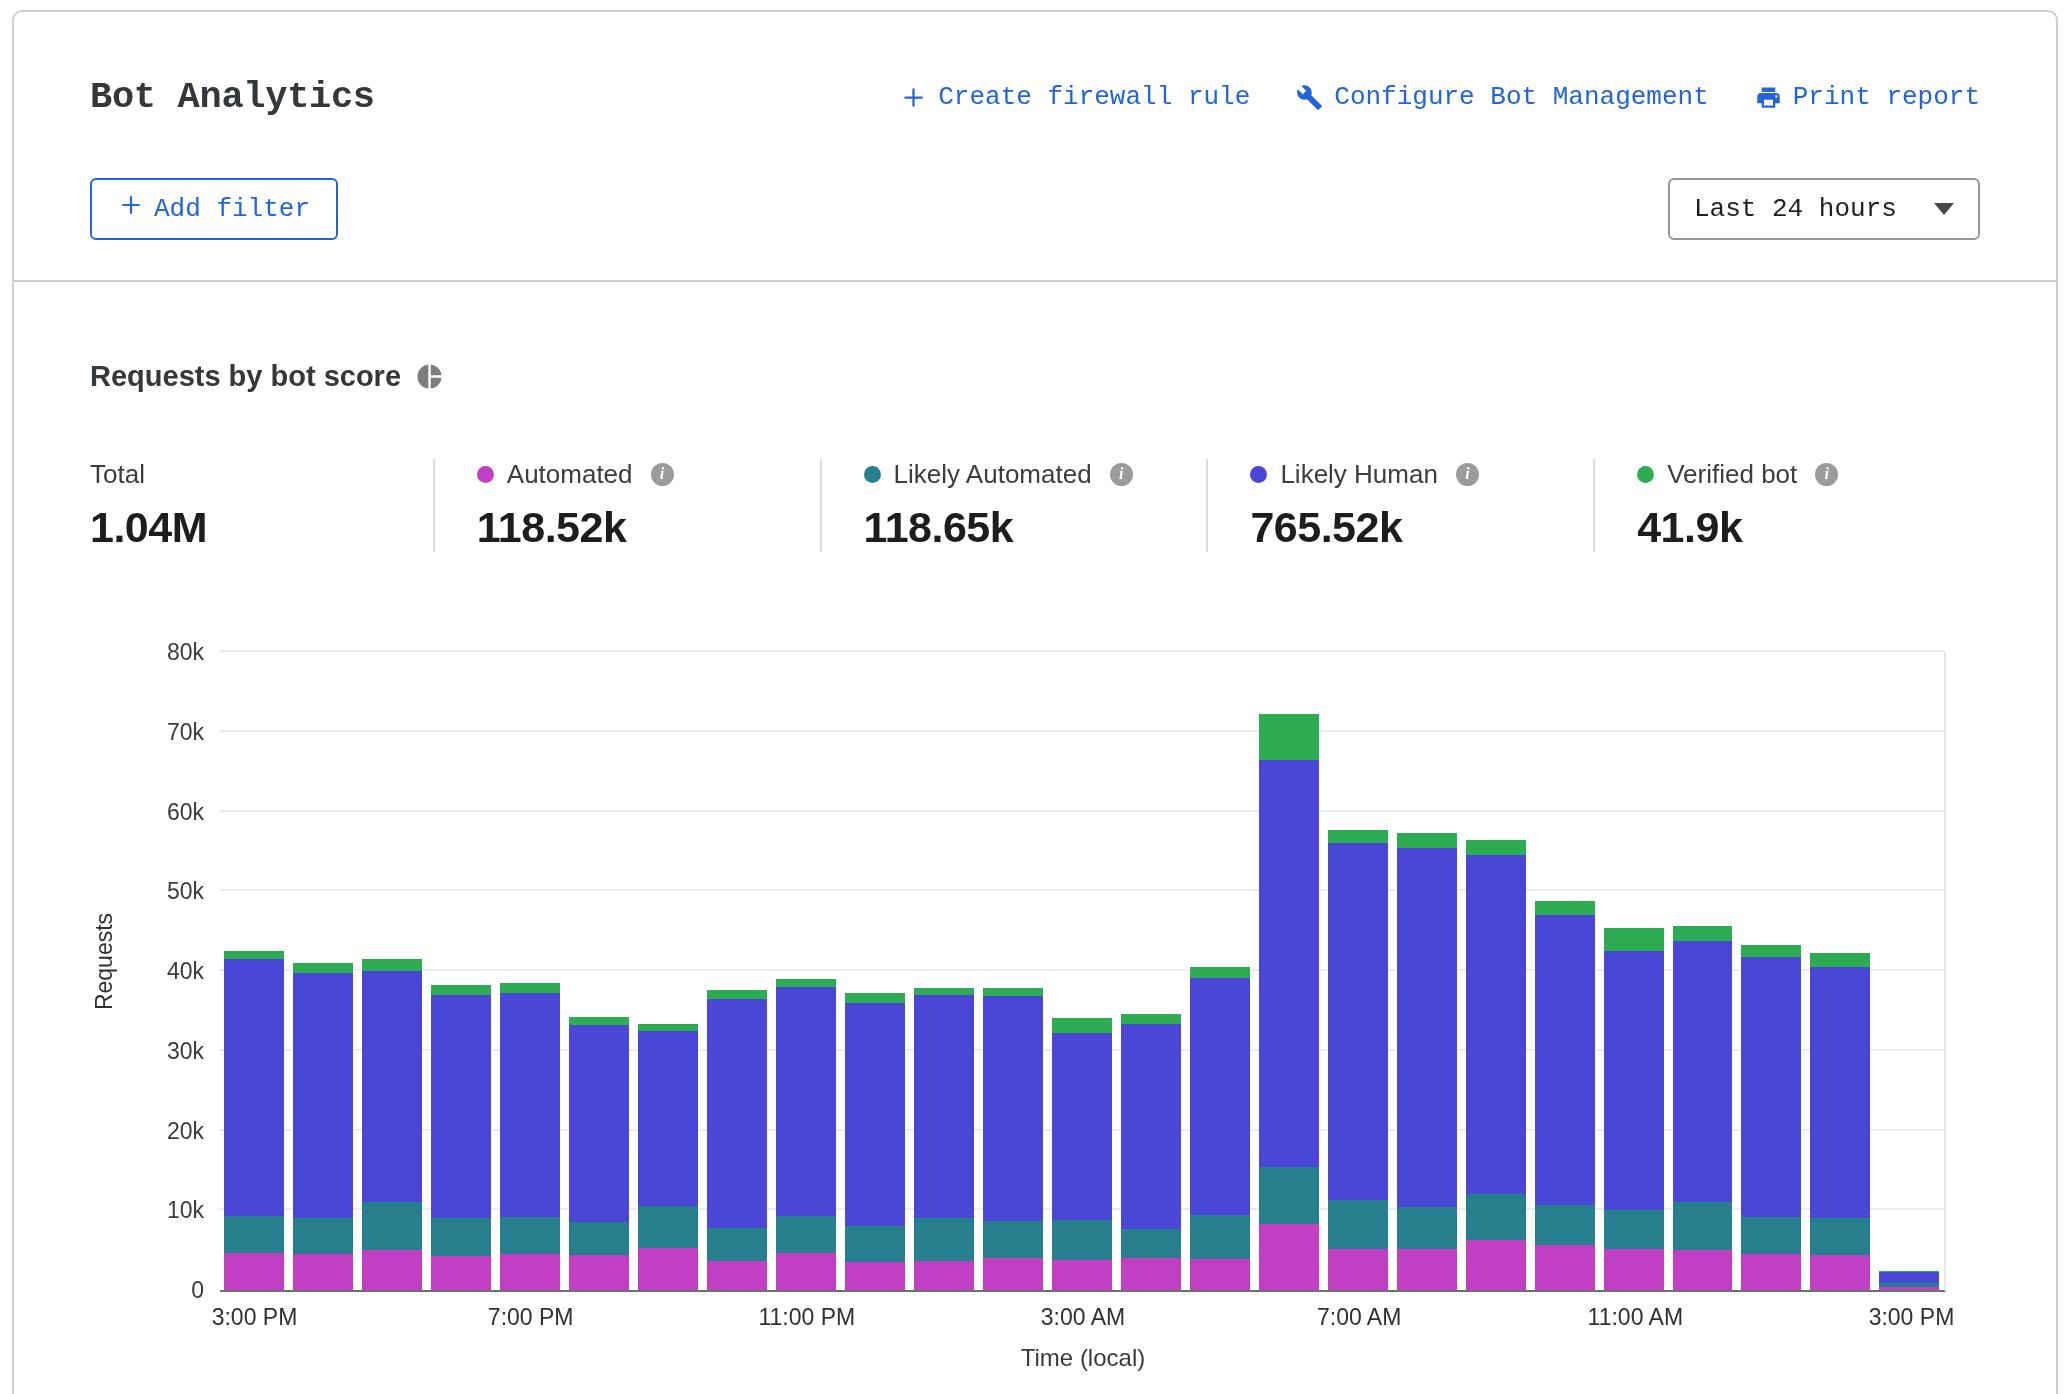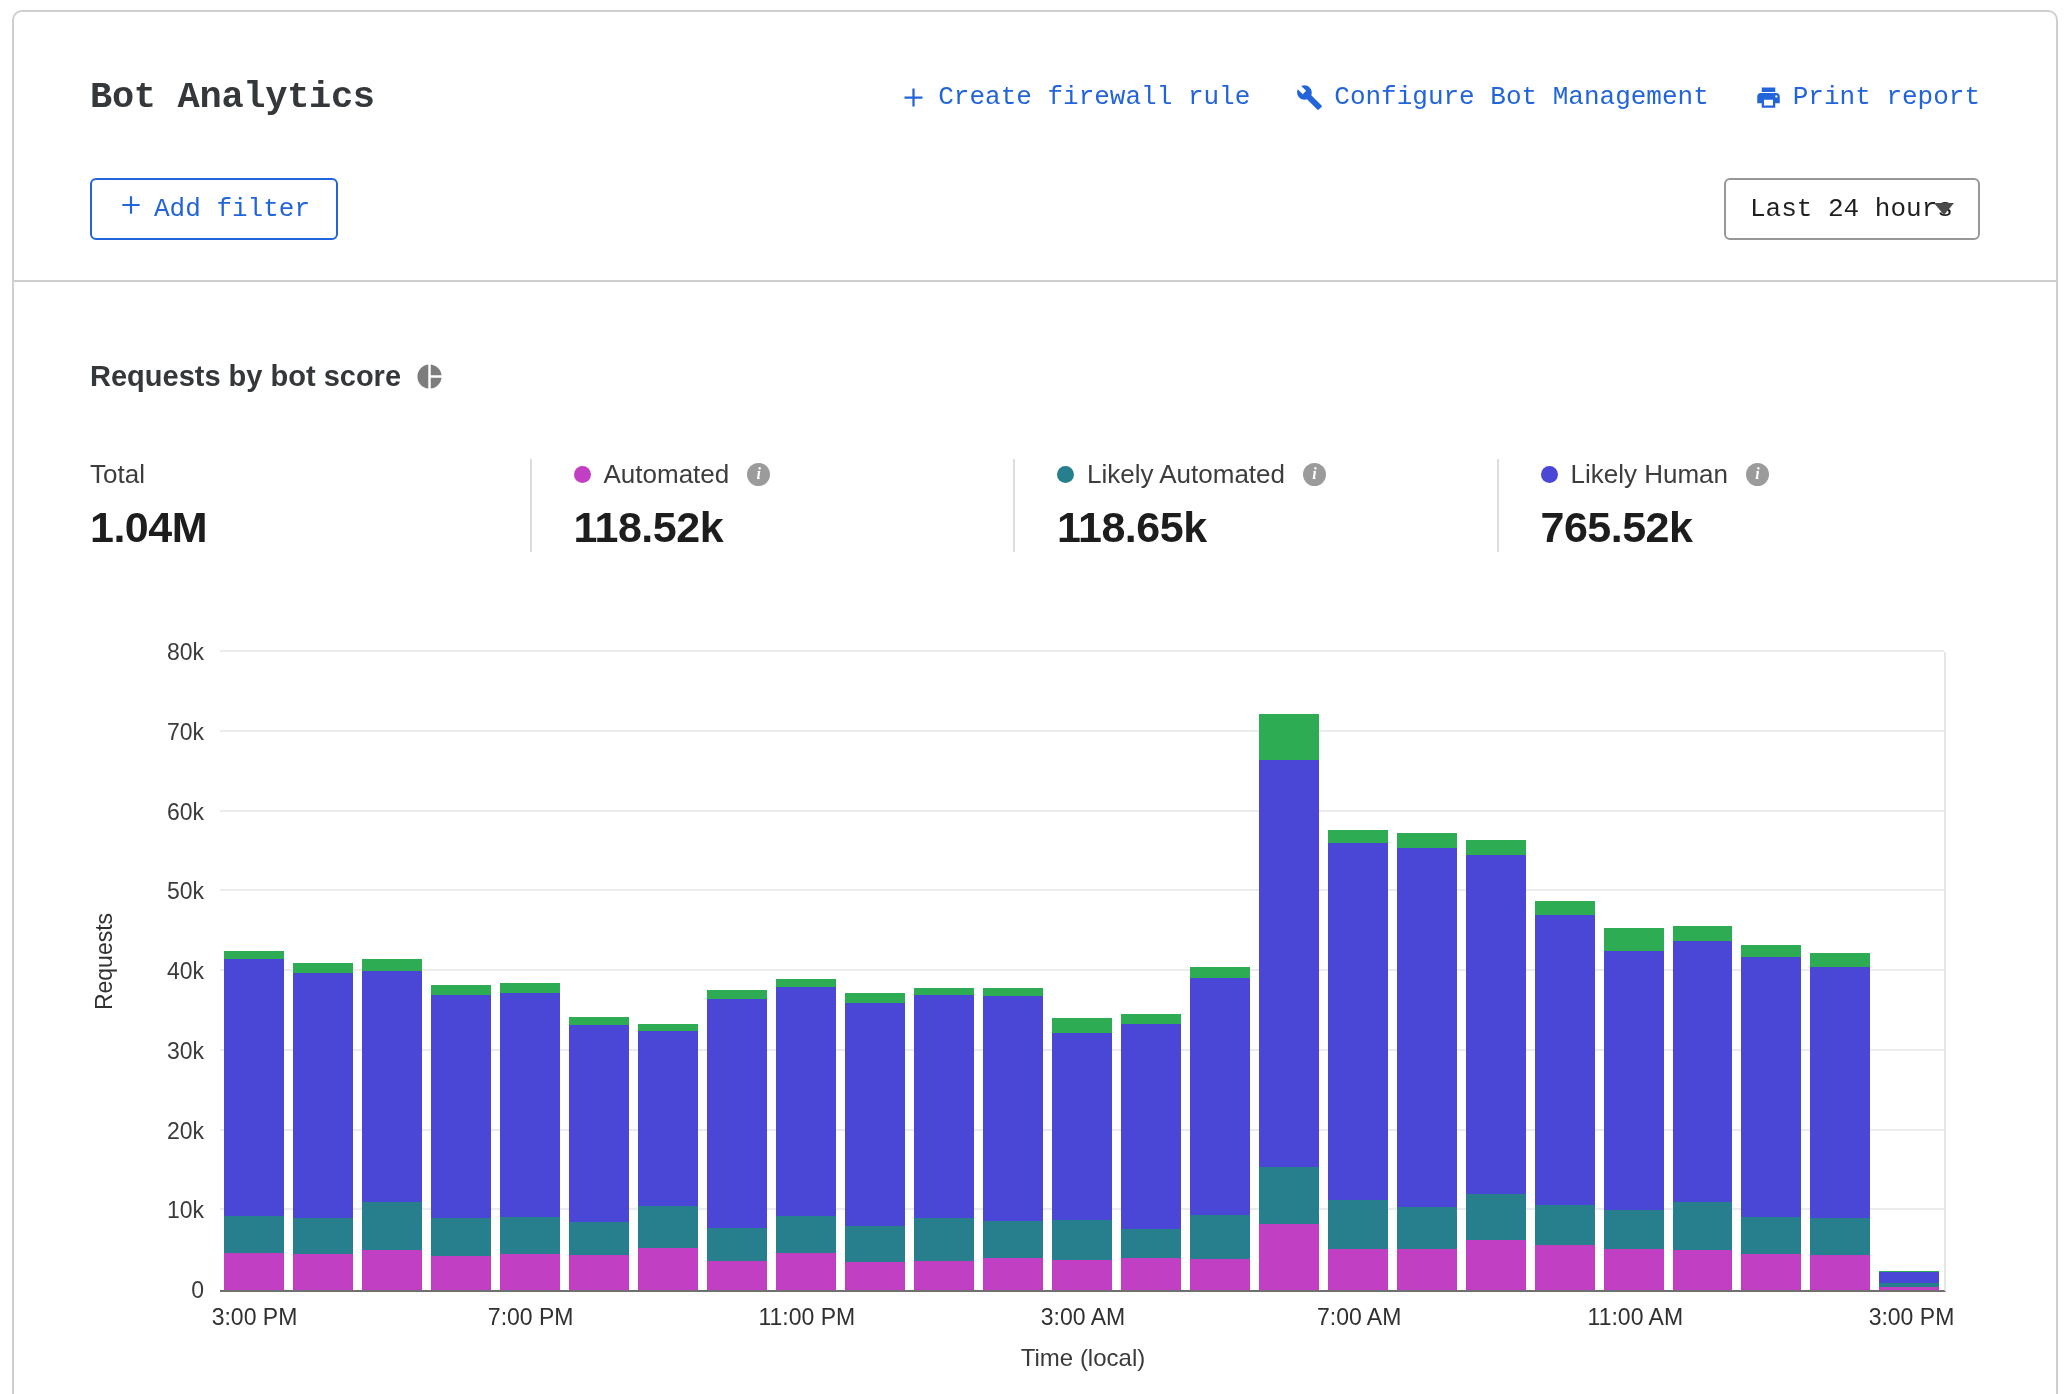--- a/index.html
+++ b/index.html
@@ -27,21 +27,21 @@
   }
   .action-link .icon { display: flex; }
   .filter-row { margin-top: 60px; display: flex; justify-content: space-between; align-items: center; }
   .add-filter-btn {
     display: flex; align-items: center; gap: 10px;
     height: 62px; padding: 0 26px;
     background: #fff; border: 2px solid #2264d9; border-radius: 6px;
     color: #2264d9; font-size: 26px; font-family: inherit; cursor: pointer;
   }
   .select {
-    width: 256px; height: 62px; background: #fff;
+    width: 312px; height: 62px; background: #fff;
     border: 2px solid #979797; border-radius: 6px;
     display: flex; align-items: center; padding: 0 24px;
     font-size: 26px; color: #1f1f1f; position: relative; cursor: pointer;
   }
   .caret {
     position: absolute; right: 24px; width: 0; height: 0;
     border-left: 10px solid transparent; border-right: 10px solid transparent;
     border-top: 12px solid #4a4a4a;
   }
   
@@ -174,20 +174,28 @@
           <div class="stat-value">118.65k</div>
         </div>
         <div class="stat">
           <div class="stat-label-row">
             <span class="dot" style="background: rgb(74, 70, 214);"></span>
             <span class="stat-label">Likely Human</span>
             <span class="info-icon"></span>
           </div>
           <div class="stat-value">765.52k</div>
         </div>
+        <div class="stat">
+          <div class="stat-label-row">
+            <span class="dot" style="background: rgb(46, 172, 83);"></span>
+            <span class="stat-label">Verified bot</span>
+            <span class="info-icon"></span>
+          </div>
+          <div class="stat-value">41.9k</div>
+        </div>
       </div>
 
       <div class="chart">
         <div class="ylabel">Requests</div>
         <div class="plot">
             <span class="ytick" style="bottom: 0%;">0</span>
             <div class="gridline" style="bottom: 12.5%;"></div>
             <span class="ytick" style="bottom: 12.5%;">10k</span>
             <div class="gridline" style="bottom: 25%;"></div>
             <span class="ytick" style="bottom: 25%;">20k</span>

